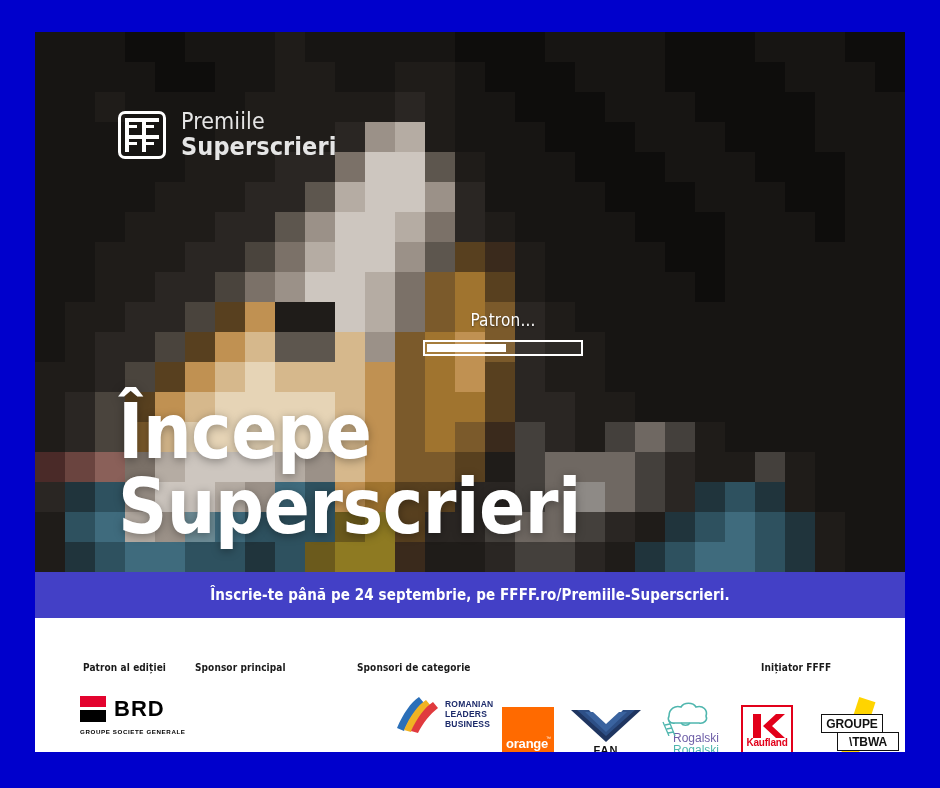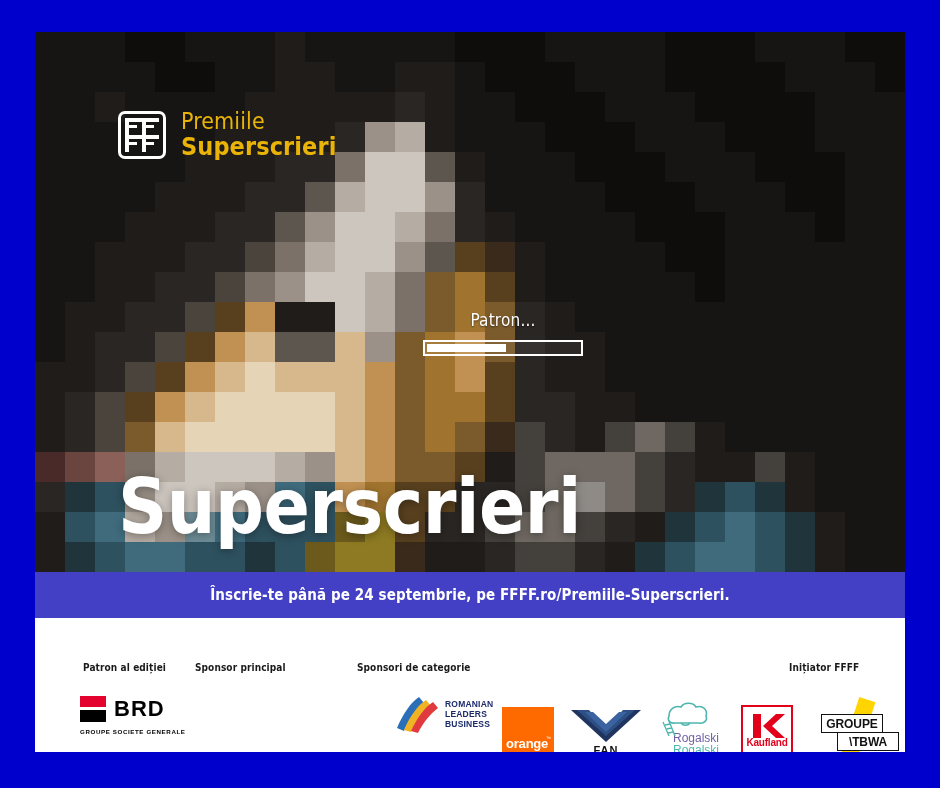--- a/index.html
+++ b/index.html
@@ -66,21 +66,21 @@
   }
   #logo-mark .f span {
     position: absolute; left: 0; top: 7px;
     width: 12px; height: 3.5px; background: #fff;
   }
   #logo-mark .f1 { left: 4px;  top: 4px;  }
   #logo-mark .f2 { left: 21px; top: 4px;  }
   #logo-mark .f3 { left: 4px;  top: 21px; }
   #logo-mark .f4 { left: 21px; top: 21px; }
 
-  #logo-text { color: #eab308; line-height: 1.04; }
+  #logo-text { color: #e5e5e5; line-height: 1.04; }
   #logo-line1 {
     font-size: 23px; font-weight: 400; letter-spacing: .1px;
     font-family: "DejaVu Sans Condensed", "Liberation Sans Narrow", "Liberation Sans", sans-serif;
   }
   #logo-line2 {
     font-size: 25px; font-weight: 700; letter-spacing: .1px;
     font-family: "DejaVu Sans Condensed", "Liberation Sans Narrow", "Liberation Sans", sans-serif;
   }
 
   
@@ -151,21 +151,21 @@
     font-size: 10px;
     font-weight: 700;
     color: #1a1a1a;
     letter-spacing: .1px;
     font-family: "DejaVu Sans Condensed", "Liberation Sans Narrow", "Liberation Sans", sans-serif;
     white-space: nowrap;
   }
   #lab-patron   { left: 48px;  top: 44px; }
   #lab-principal{ left: 160px; top: 44px; }
   #lab-categorie{ left: 322px; top: 44px; }
-  #lab-initiator{ left: 754px; top: 44px; }
+  #lab-initiator{ left: 726px; top: 44px; }
 
   .logo-slot { position: absolute; }
 
   
   #brd { left: 45px; top: 78px; width: 110px; }
   #brd .brd-row { display: flex; align-items: center; gap: 8px; }
   #brd-mark { width: 26px; height: 26px; position: relative; }
   #brd-mark .top { position: absolute; left:0; top:0; width:26px; height:13px; background:#e3032e; }
   #brd-mark .bot { position: absolute; left:0; top:13px; width:26px; height:13px; background:#000; }
   #brd-mark .bar { position: absolute; left:0; top:11px; width:26px; height:3px; background:#fff; }
@@ -811,20 +811,21 @@
       </div>
 
       <div id="loading-wrap">
         <div id="loading-label">Patron...</div>
         <div id="progress-track">
           <div id="progress-fill" style="width: 52%;"></div>
         </div>
       </div>
 
       <div id="headline">
+        <div>Începe</div>
         <div>Superscrieri</div>
       </div>
     </div>
 
     <div id="banner">
       <span id="banner-text">Înscrie-te până pe 24 septembrie, pe FFFF.ro/Premiile-Superscrieri.</span>
     </div>
 
     <div id="sponsors">
       <div class="sp-label" id="lab-patron">Patron al ediției</div>

